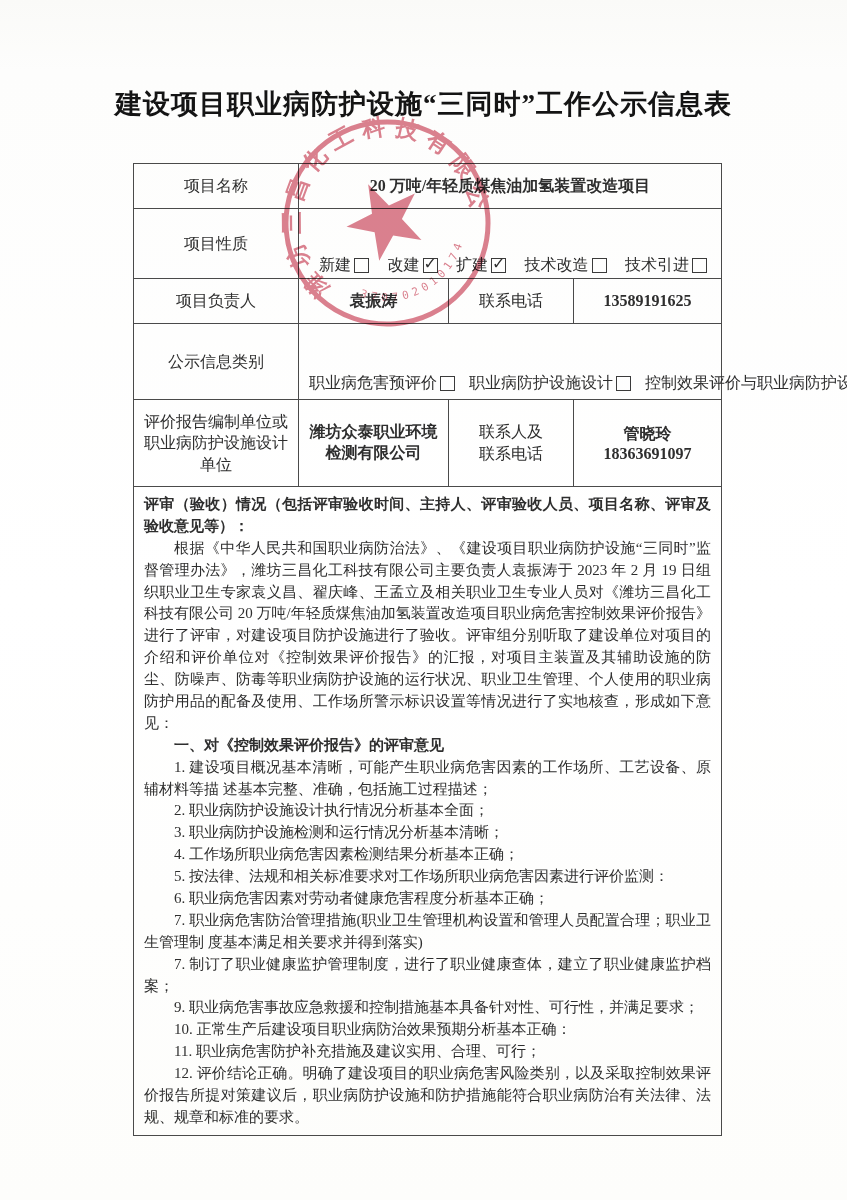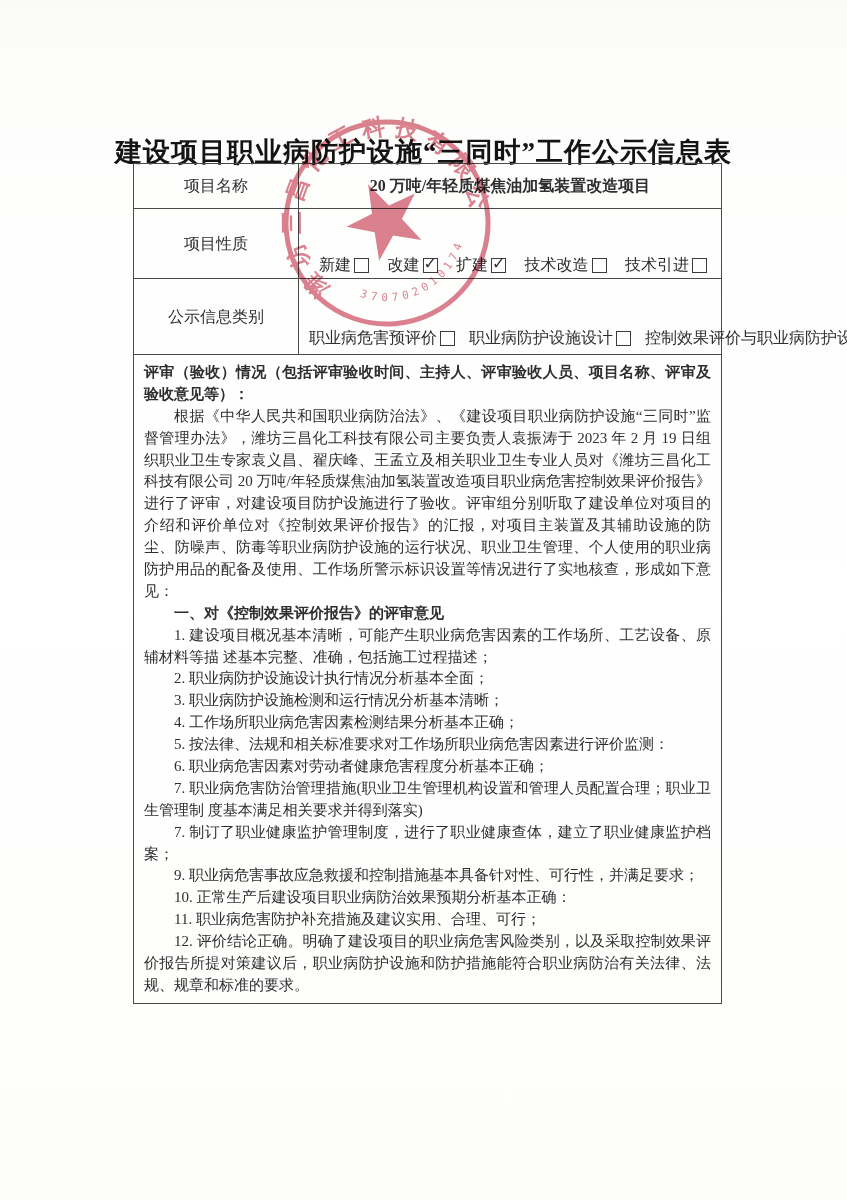--- a/index.html
+++ b/index.html
@@ -11,21 +11,20 @@
   }
   .paper{
     position:absolute;inset:0;
     background:
       linear-gradient(180deg, #fafaf8 0%, #fdfdfc 6%, #ffffff 50%, #fdfdfb 100%);
   }
   .page-title{
     position:absolute;top:86px;left:0;width:100%;
     text-align:center;font-size:27px;font-weight:bold;color:#141414;
     letter-spacing:1px;
-    margin-top:48px;
   }
   table.form{
     position:absolute;left:133px;top:163px;width:588px;
     border-collapse:collapse;table-layout:fixed;
   }
   table.form td{
     border:1.6px solid #4a4a4a;
     font-size:16px;color:#2e2e2e;
     padding:2px 4px;
     vertical-align:middle;
@@ -97,37 +96,50 @@
               <span class="cbx"></span>
             </span>
           <span class="opt">
               <span>技术引进</span>
               <span class="cbx"></span>
             </span>
         </div>
       </td>
     </tr>
     <tr>
+      <td class="lab" style="height:40px">项目负责人</td>
+      <td class="val">袁振涛</td>
+      <td class="lab">联系电话</td>
+      <td class="val">13589191625</td>
+    </tr>
+    <tr>
       <td class="lab" style="height:66px">公示信息类别</td>
       <td colspan="3">
         <div class="pub-list">
           <span class="opt">
               <span>职业病危害预评价</span>
               <span class="cbx"></span>
             </span>
           <span class="opt">
               <span>职业病防护设施设计</span>
               <span class="cbx"></span>
             </span>
           <span class="opt">
               <span>控制效果评价与职业病防护设施验收</span>
               <span class="cbx checked"></span>
             </span>
         </div>
       </td>
+    </tr>
+    <tr>
+      <td class="lab small-note" style="height:82px">评价报告编制单位或职业病防护设施设计单位</td>
+      <td class="val">潍坊众泰职业环境检测有限公司</td>
+      <td class="lab" style="white-space:pre-line">联系人及
+联系电话</td>
+      <td class="val small-note">管晓玲 18363691097</td>
     </tr>
     <tr>
       <td class="review-cell" colspan="4" style="height:608px">
         <p class="r-bold">评审（验收）情况（包括评审验收时间、主持人、评审验收人员、项目名称、评审及验收意见等）：</p>
         <p class="r-indent">根据《中华人民共和国职业病防治法》、《建设项目职业病防护设施“三同时”监督管理办法》，潍坊三昌化工科技有限公司主要负责人袁振涛于 2023 年 2 月 19 日组织职业卫生专家袁义昌、翟庆峰、王孟立及相关职业卫生专业人员对《潍坊三昌化工科技有限公司 20 万吨/年轻质煤焦油加氢装置改造项目职业病危害控制效果评价报告》进行了评审，对建设项目防护设施进行了验收。评审组分别听取了建设单位对项目的介绍和评价单位对《控制效果评价报告》的汇报，对项目主装置及其辅助设施的防尘、防噪声、防毒等职业病防护设施的运行状况、职业卫生管理、个人使用的职业病防护用品的配备及使用、工作场所警示标识设置等情况进行了实地核查，形成如下意见：</p>
         <p class="r-bold r-indent">一、对《控制效果评价报告》的评审意见</p>
         <p class="r-indent">1. 建设项目概况基本清晰，可能产生职业病危害因素的工作场所、工艺设备、原辅材料等描 述基本完整、准确，包括施工过程描述；</p>
         <p class="r-indent">2. 职业病防护设施设计执行情况分析基本全面；</p>
         <p class="r-indent">3. 职业病防护设施检测和运行情况分析基本清晰；</p>
         <p class="r-indent">4. 工作场所职业病危害因素检测结果分析基本正确；</p>

